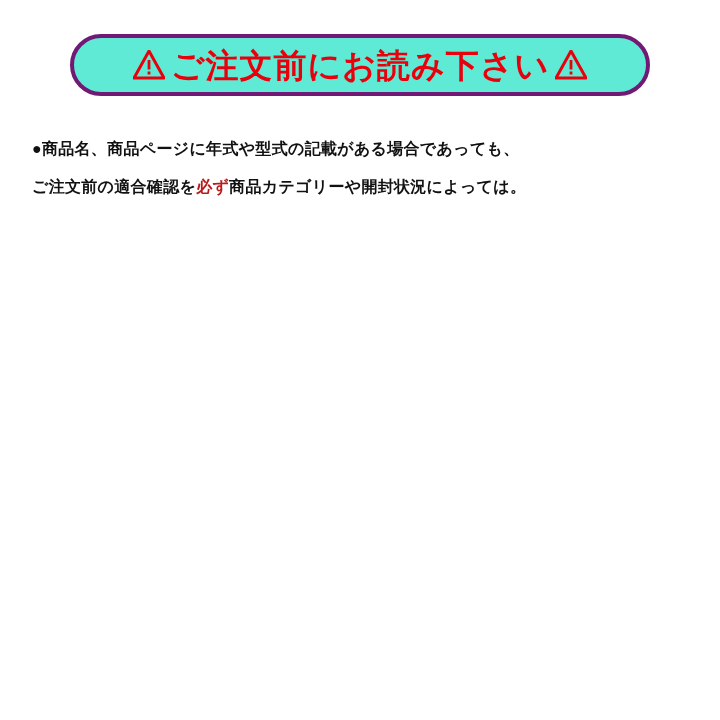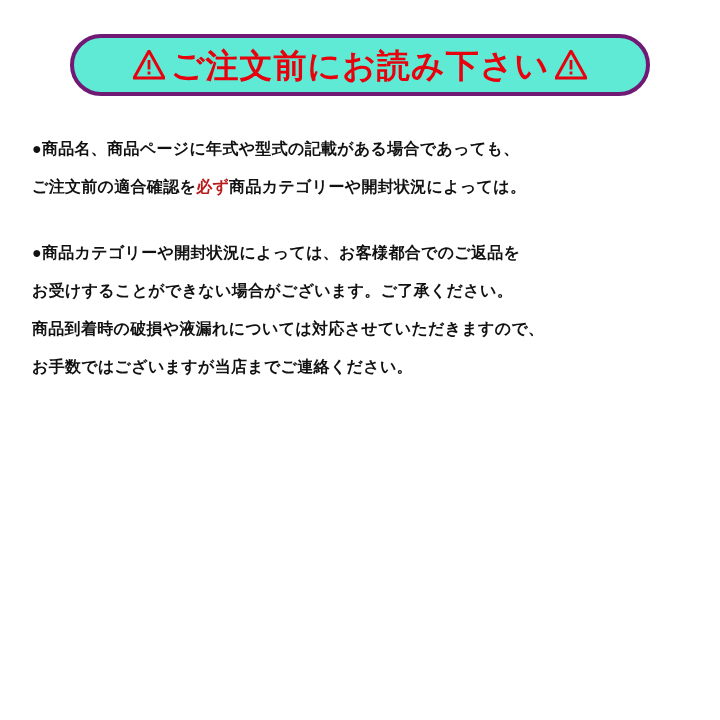--- a/index.html
+++ b/index.html
@@ -104,32 +104,18 @@
 
     <div class="block">
       <div class="line">
         <span>●商品名、商品ページに年式や型式の記載がある場合であっても、</span>
       </div>
       <div class="line">
         <span>ご注文前の適合確認を</span><span class="hl">必ず</span><span>商品カテゴリーや開封状況によっては。</span>
       </div>
     </div>
 
-    <div class="block">
-      <div class="line">
-        <span>●商品カテゴリーや開封状況によっては、お客様都合でのご返品を</span>
-      </div>
-      <div class="line">
-        <span>お受けすることができない場合がございます。ご了承ください。</span>
-      </div>
-      <div class="line">
-        <span>商品到着時の破損や液漏れについては対応させていただきますので、</span>
-      </div>
-      <div class="line">
-        <span>お手数ではございますが当店までご連絡ください。</span>
-      </div>
-    </div>
 
     <div class="spacer-block"></div>
 
 
   </div>
 </div>
 
 </body></html>

